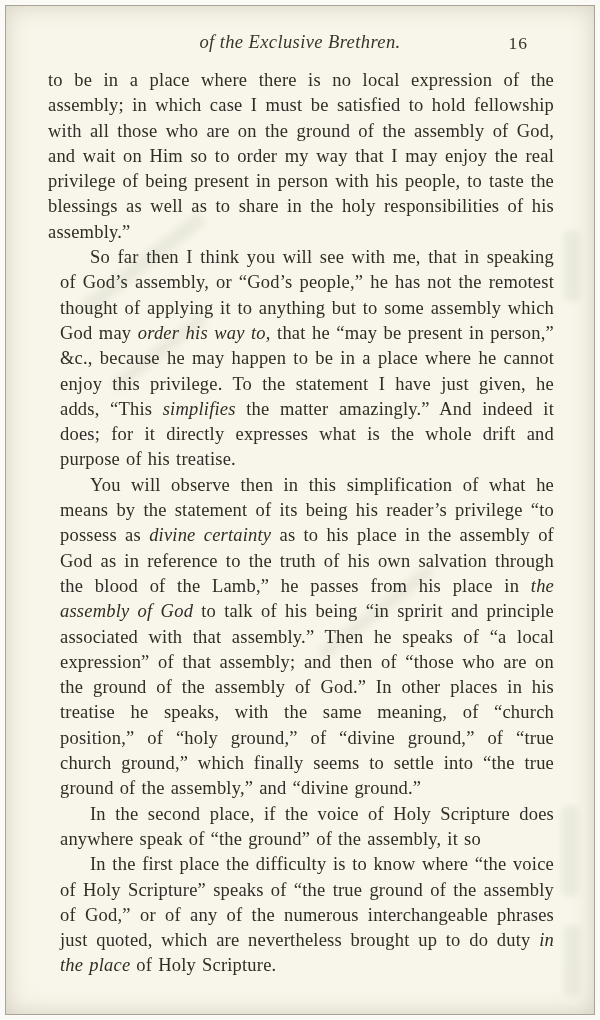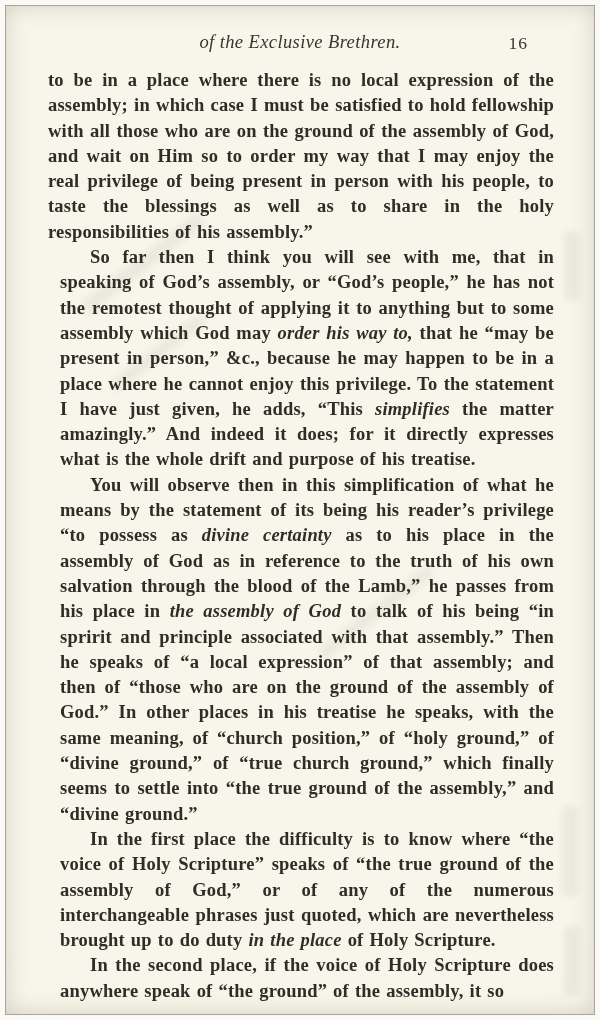--- a/index.html
+++ b/index.html
@@ -60,21 +60,20 @@
     text-align: justify;
     font-size: 18.5px;
     line-height: 25.3px;
     letter-spacing: 0.2px;
     word-spacing: 1.2px;
     color: #2f2d27;
   }
   p.para {
     margin: 0;
     text-indent: 0;
-    font-weight: bold;
   }
   p.para.indent {
     text-indent: 30px;
     margin-left: 12px;
   }
   .it {
     font-style: italic;
   }
   
   .smudge {
@@ -106,18 +105,18 @@
 
     <div class="header">
       <span class="title">of the Exclusive Brethren.</span>
       <span class="pagenum">16</span>
     </div>
 
     <div class="body">
         <p class="para"><span>to be in a place where there is no local expression of the assembly; in which case I must be satisfied to hold fellowship with all those who are on the ground of the assembly of God, and wait on Him so to order my way that I may enjoy the real privilege of being present in person with his people, to taste the blessings as well as to share in the holy responsibilities of his assembly.”</span></p>
         <p class="para indent"><span>So far then I think you will see with me, that in speaking of God’s assembly, or “God’s people,” he has not the remotest thought of applying it to anything but to some assembly which God may </span><span class="it">order his way to,</span><span> that he “may be present in person,” &amp;c., because he may happen to be in a place where he cannot enjoy this privilege.  To the statement I have just given, he adds, “This </span><span class="it">simplifies</span><span> the matter amazingly.”  And indeed it does; for it directly expresses what is the whole drift and purpose of his treatise.</span></p>
         <p class="para indent"><span>You will observe then in this simplification of what he means by the statement of its being his reader’s privilege “to possess as </span><span class="it">divine certainty</span><span> as to his place in the assembly of God as in reference to the truth of his own salvation through the blood of the Lamb,” he passes from his place in </span><span class="it">the assembly of God</span><span> to talk of his being “in spririt and principle associated with that assembly.”  Then he speaks of “a local expression” of that assembly; and then of “those who are on the ground of the assembly of God.”  In other places in his treatise he speaks, with the same meaning, of “church position,” of “holy ground,” of “divine ground,” of “true church ground,” which finally seems to settle into “the true ground of the assembly,” and “divine ground.”</span></p>
+        <p class="para indent"><span>In the second place, if the voice of Holy Scripture does anywhere speak of “the ground” of the assembly, it so</span></p>
         <p class="para indent"><span>In the first place the difficulty is to know where “the voice of Holy Scripture” speaks of “the true ground of the assembly of God,” or of any of the numerous interchangeable phrases just quoted, which are nevertheless brought up to do duty </span><span class="it">in the place</span><span> of Holy Scripture.</span></p>
-        <p class="para indent"><span>In the second place, if the voice of Holy Scripture does anywhere speak of “the ground” of the assembly, it so</span></p>
       </div>
 
   </div>
 </div>
 
 </body></html>

